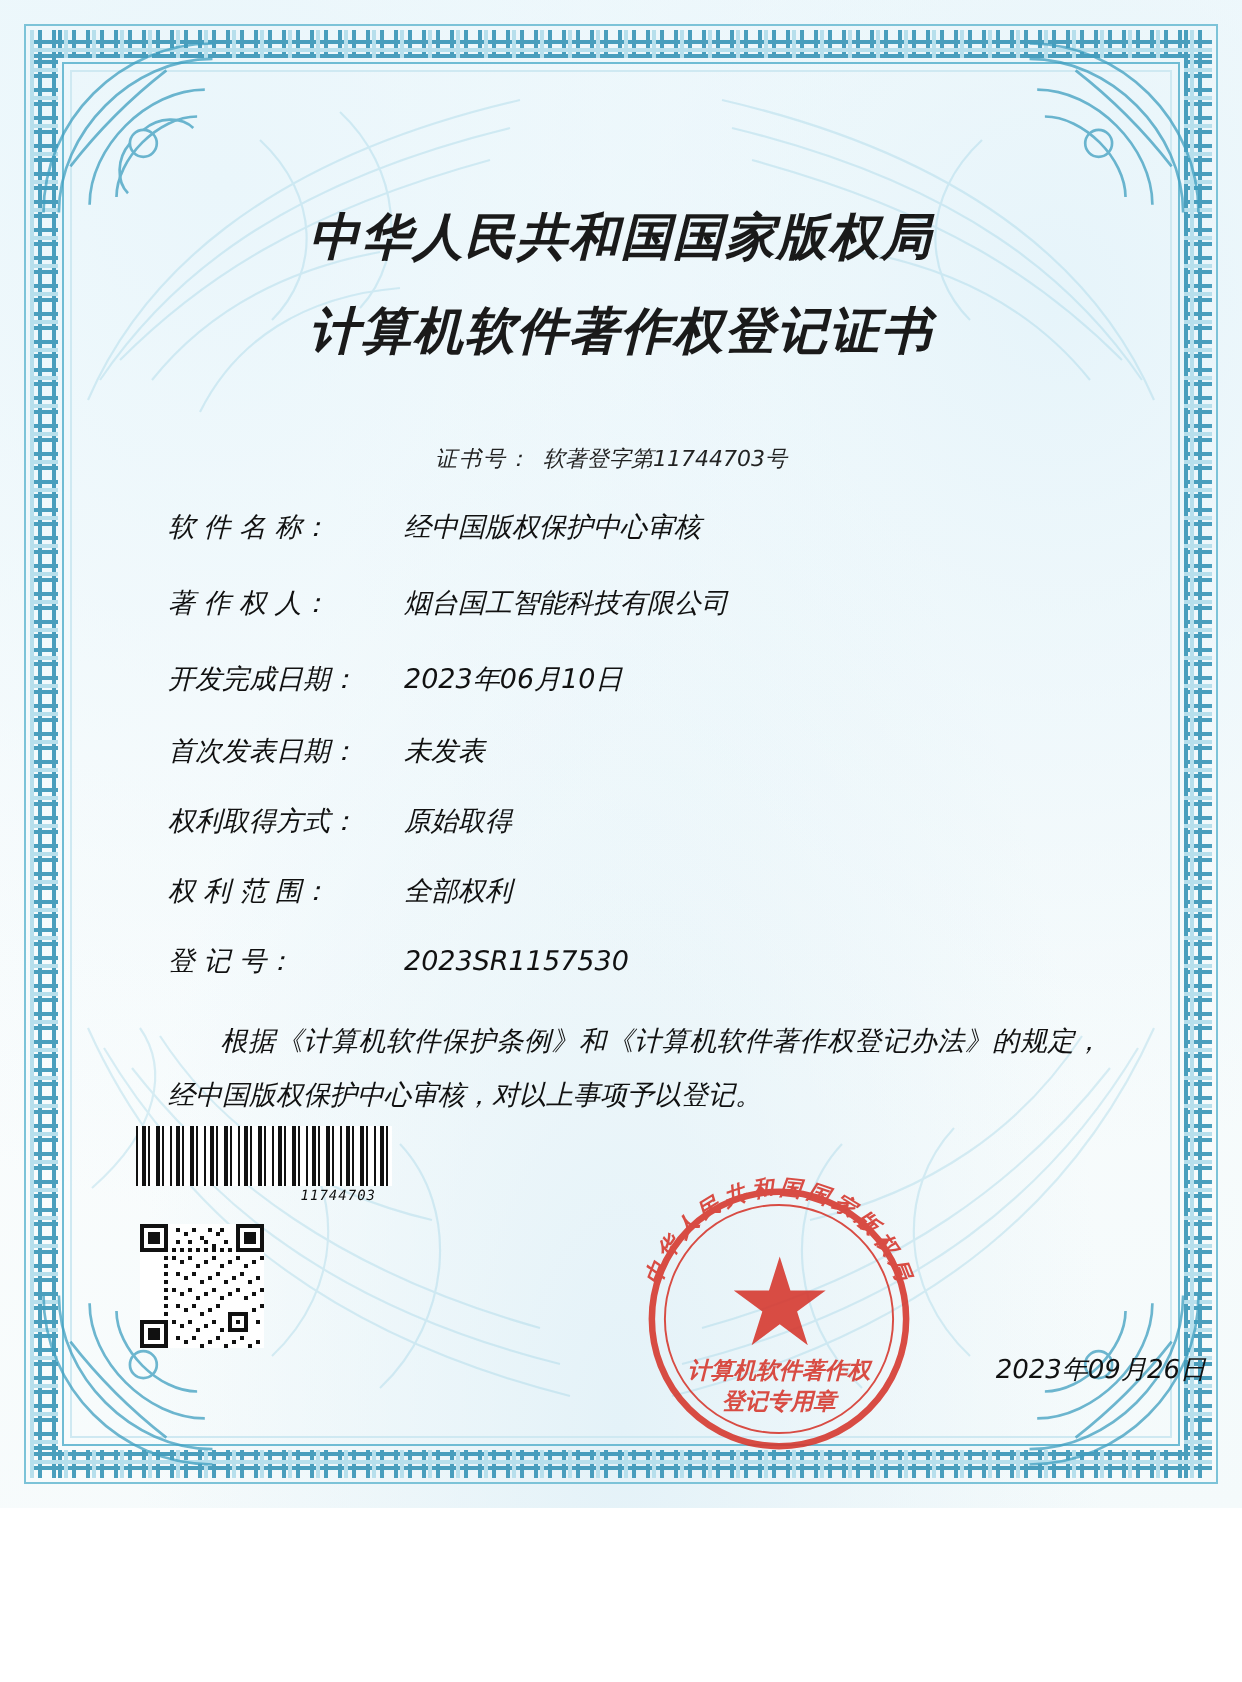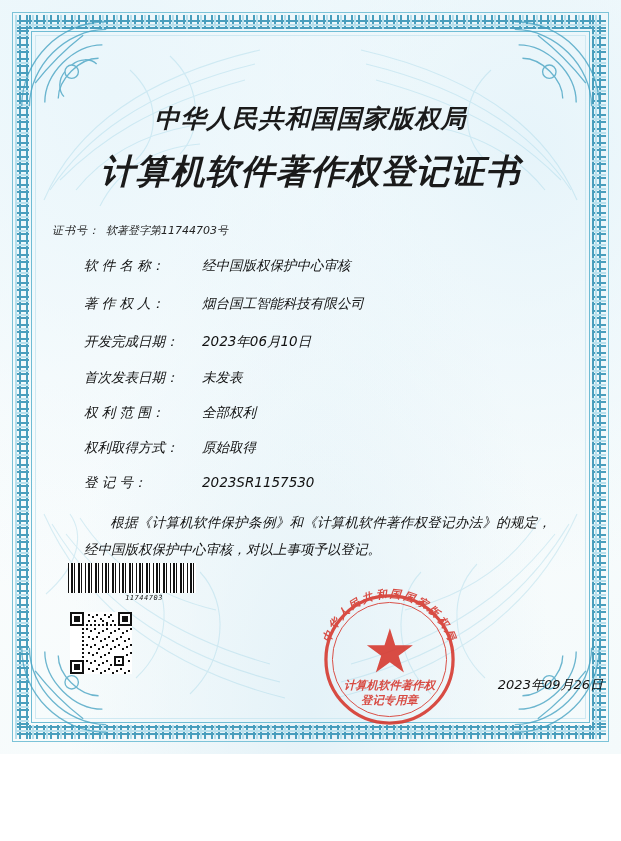--- a/index.html
+++ b/index.html
@@ -109,30 +109,30 @@
     text-align: center;
     font-size: 25px;
     letter-spacing: 1px;
     font-weight: 700;
     font-family: "DejaVu Serif", "Liberation Serif", serif;
     margin-top: 46px;
     color: #1a1a1a;
   }
   .title2 {
     text-align: center;
-    font-size: 34px;
+    font-size: 25px;
     letter-spacing: 1px;
     font-weight: 700;
     font-family: "DejaVu Serif", "Liberation Serif", serif;
     margin-top: 14px;
     color: #1a1a1a;
   }
   .cert-no {
-    margin-top: 28px;
-    text-align: left;
+    margin-top: 40px;
+    text-align: center;
     padding-right: 10px;
     font-size: 11px;
     color: #222;
   }
   .cert-no .lbl { letter-spacing: 1px; }
   .cert-no .val { margin-left: 6px; }
 
   .rows {
     margin-top: 18px;
     padding-left: 32px;
@@ -183,24 +183,24 @@
     background-image:
       repeating-linear-gradient(90deg,
         #111 0 1px, #fff 1px 3px,
         #111 3px 5px, #fff 5px 6px,
         #111 6px 7px, #fff 7px 10px,
         #111 10px 12px, #fff 12px 13px,
         #111 13px 14px, #fff 14px 17px);
   }
   .barcode-caption {
     position: absolute;
-    left: 80px;
+    left: 60px;
     top: 594px;
     width: 128px;
-    text-align: center;
+    text-align: right;
     font-size: 7px;
     letter-spacing: .5px;
     color: #111;
     font-family: "DejaVu Sans Mono", monospace;
   }
 
   
   .qr {
     position: absolute;
     left: 70px;
@@ -352,27 +352,27 @@
         <div class="label">开发完成日期：</div>
         <div class="value">2023年06月10日</div>
       </div>
 
       <div class="row tight">
         <div class="label">首次发表日期：</div>
         <div class="value">未发表</div>
       </div>
 
       <div class="row tight">
+        <div class="label">权利取得方式：</div>
+        <div class="value">原始取得</div>
+      </div>
+
+      <div class="row tight">
         <div class="label">权 利 范 围：</div>
         <div class="value">全部权利</div>
-      </div>
-
-      <div class="row tight">
-        <div class="label">权利取得方式：</div>
-        <div class="value">原始取得</div>
       </div>
 
       <div class="row tight">
         <div class="label">登 记 号：</div>
         <div class="value">2023SR1157530</div>
       </div>
 
     </div>
 
     <div class="statement">

